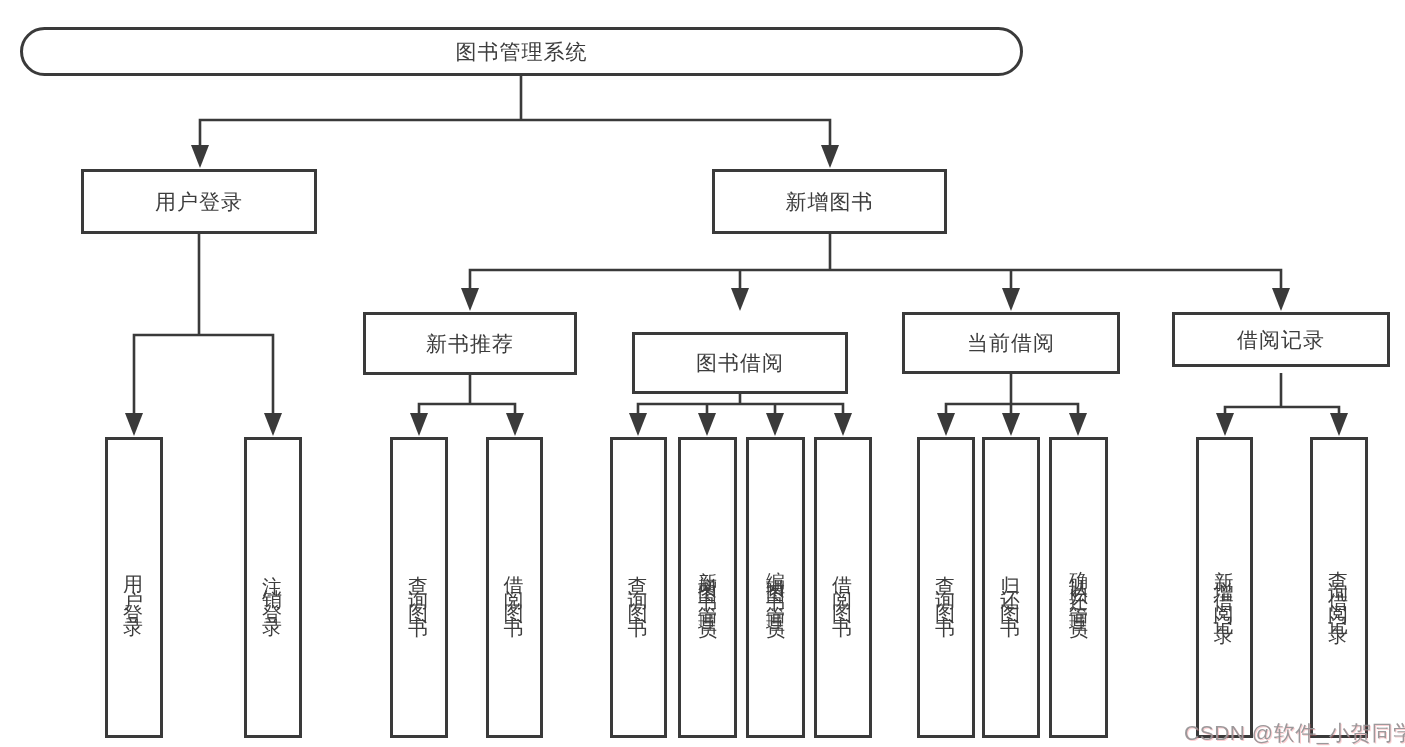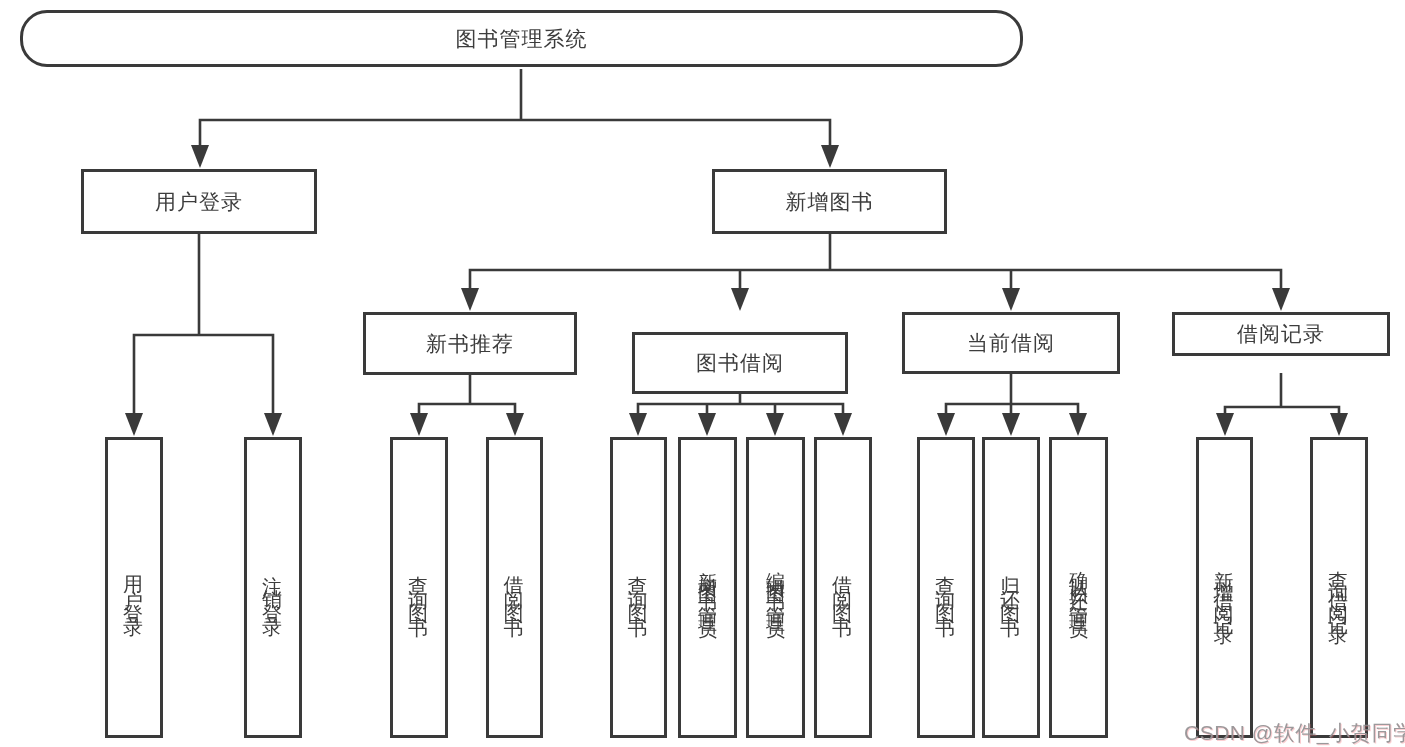--- a/index.html
+++ b/index.html
@@ -102,41 +102,41 @@
       <polygon points="766,413 784,413 775,436"></polygon>
       <polygon points="834,413 852,413 843,436"></polygon>
       <polygon points="937,413 955,413 946,436"></polygon>
       <polygon points="1002,413 1020,413 1011,436"></polygon>
       <polygon points="1069,413 1087,413 1078,436"></polygon>
       <polygon points="1216,413 1234,413 1225,436"></polygon>
       <polygon points="1330,413 1348,413 1339,436"></polygon>
     </g>
   </svg>
 
-  <div class="hbox" style="left:20px; top:10px; width:1003px; height:57px;border-radius:27px;">
+  <div class="hbox" style="left:20px; top:27px; width:1003px; height:49px;border-radius:27px;">
     <span>图书管理系统</span>
   </div>
 
   <div class="hbox" style="left:81px; top:169px; width:236px; height:65px;">
     <span>用户登录</span>
   </div>
   <div class="hbox" style="left:712px; top:169px; width:235px; height:65px;">
     <span>新增图书</span>
   </div>
 
   <div class="hbox" style="left:363px; top:312px; width:214px; height:63px;">
     <span>新书推荐</span>
   </div>
   <div class="hbox" style="left:632px; top:312px; width:216px; height:62px;margin-top:20px;">
     <span>图书借阅</span>
   </div>
   <div class="hbox" style="left:902px; top:312px; width:218px; height:62px;">
     <span>当前借阅</span>
   </div>
-  <div class="hbox" style="left:1172px; top:312px; width:218px; height:44px;align-items:center;">
+  <div class="hbox" style="left:1172px; top:312px; width:218px; height:55px;align-items:center;">
     <span>借阅记录</span>
   </div>
 
   <div class="vbox" style="left:105px; width:58px;">
     <span class="vlabel">用户登录</span>
   </div>
   <div class="vbox" style="left:244px; width:58px;">
     <span class="vlabel">注销登录</span>
   </div>
 

